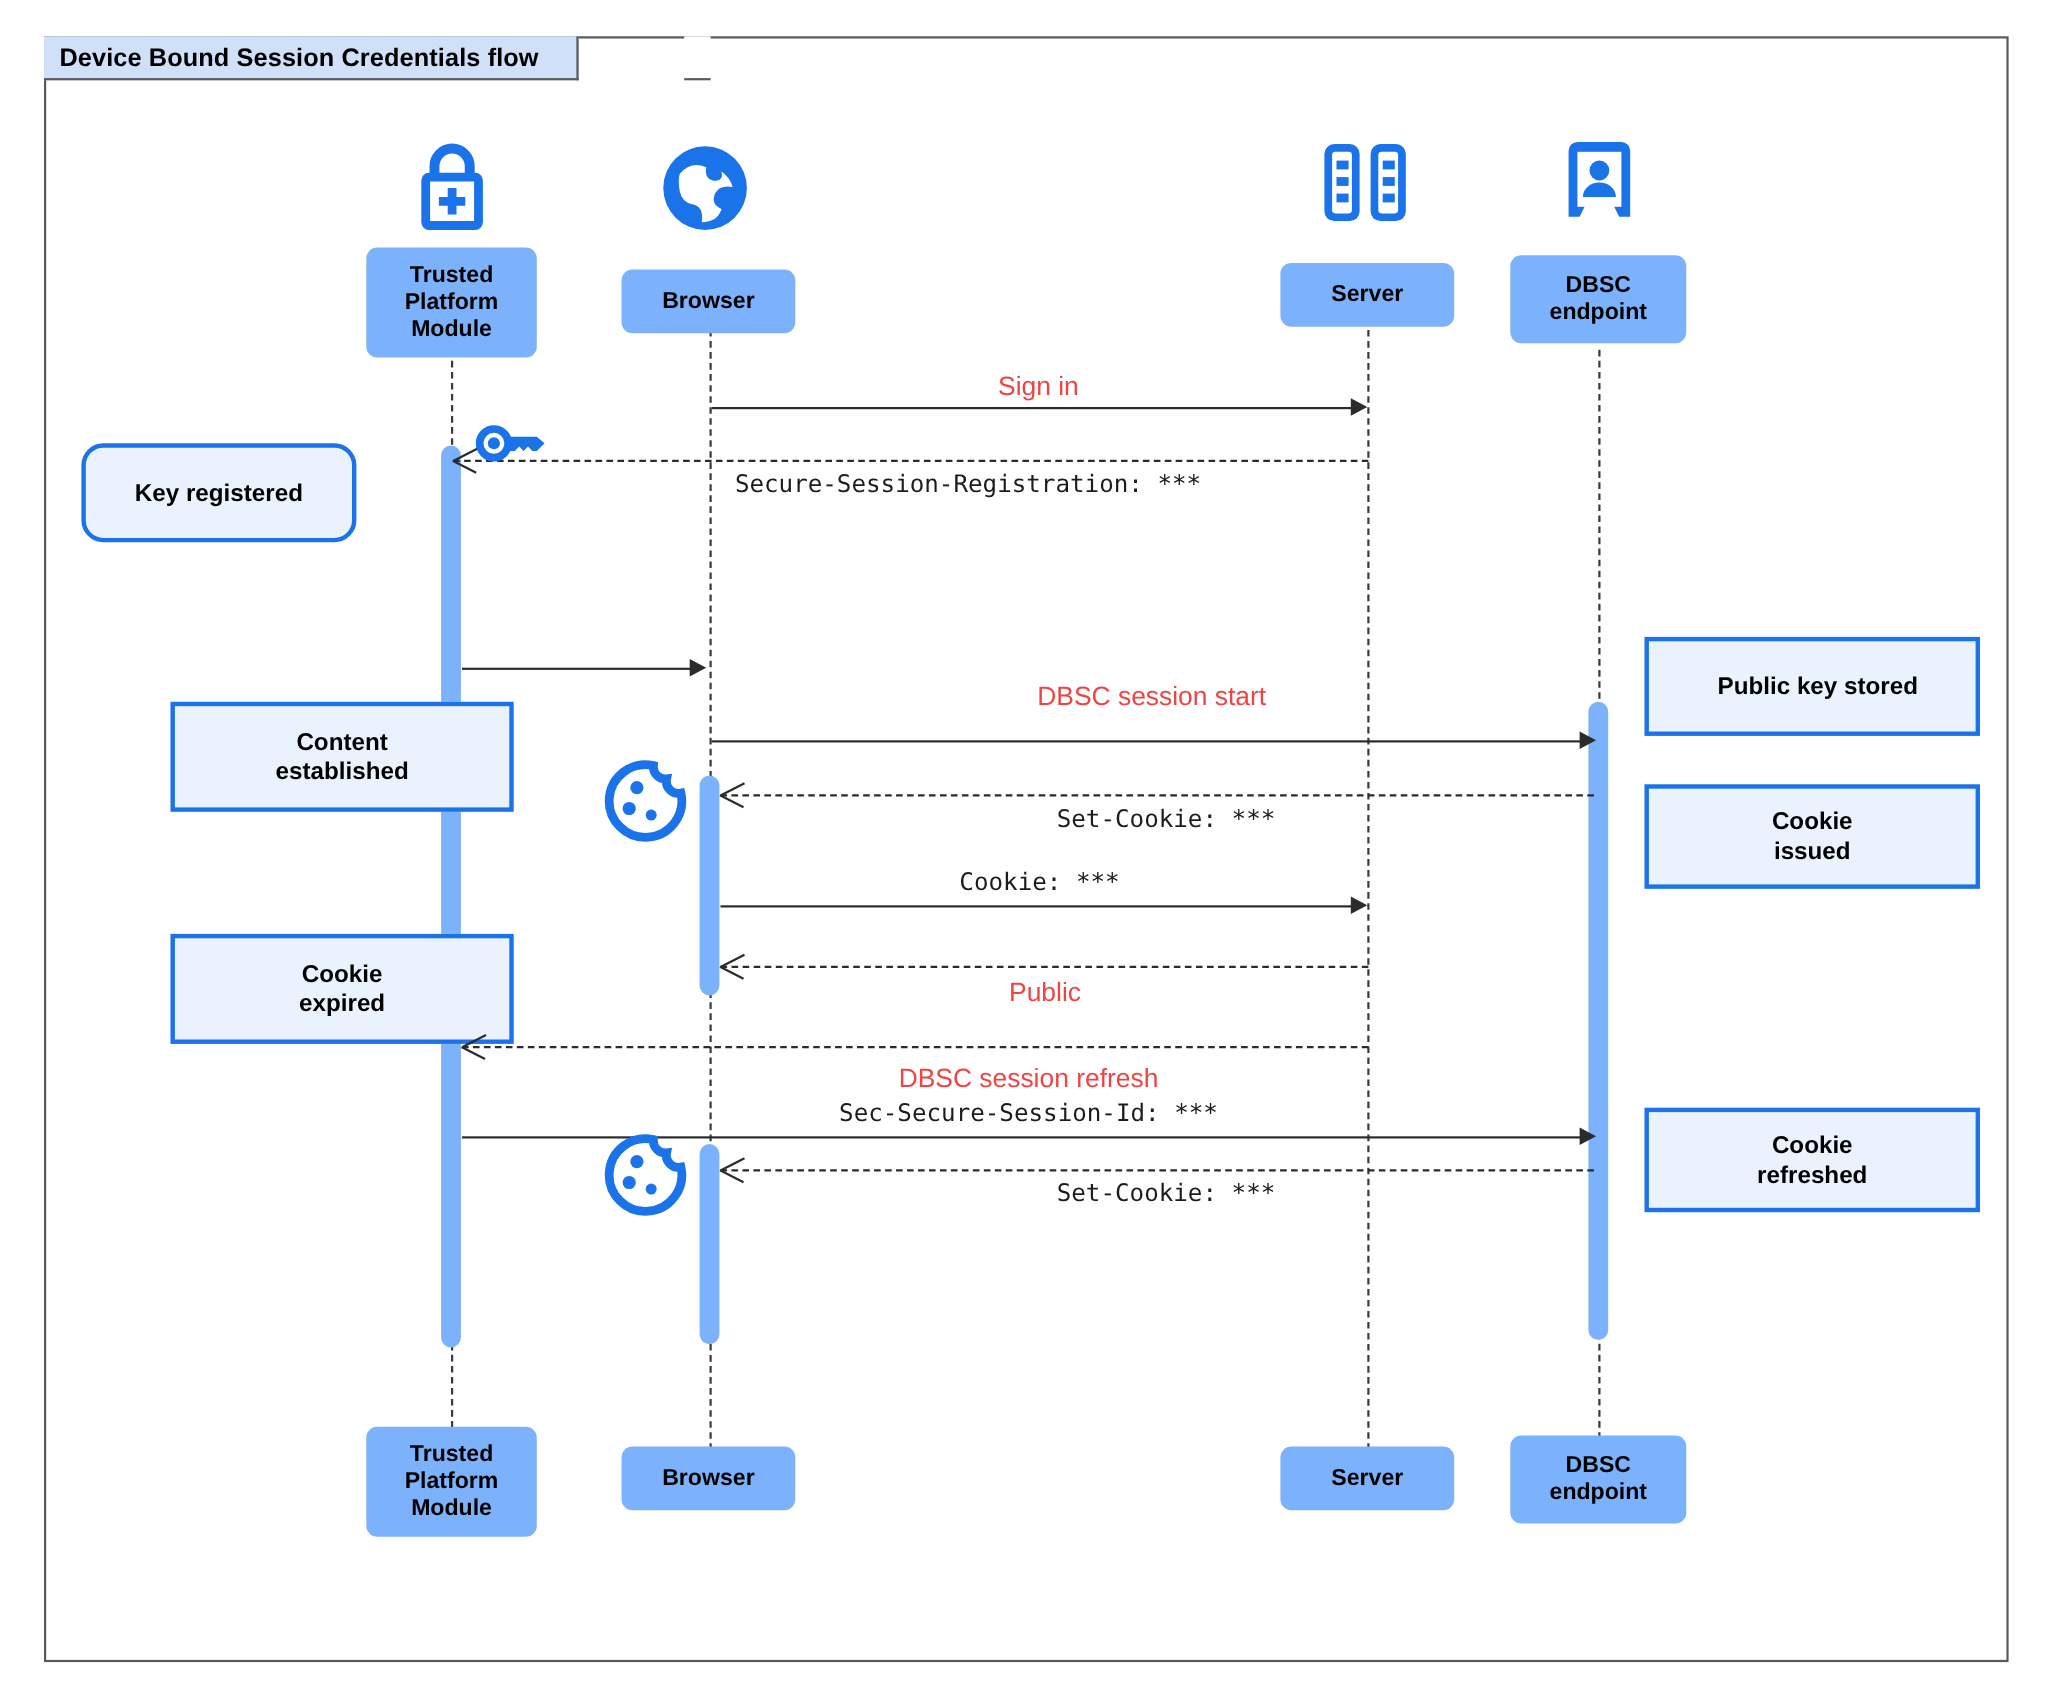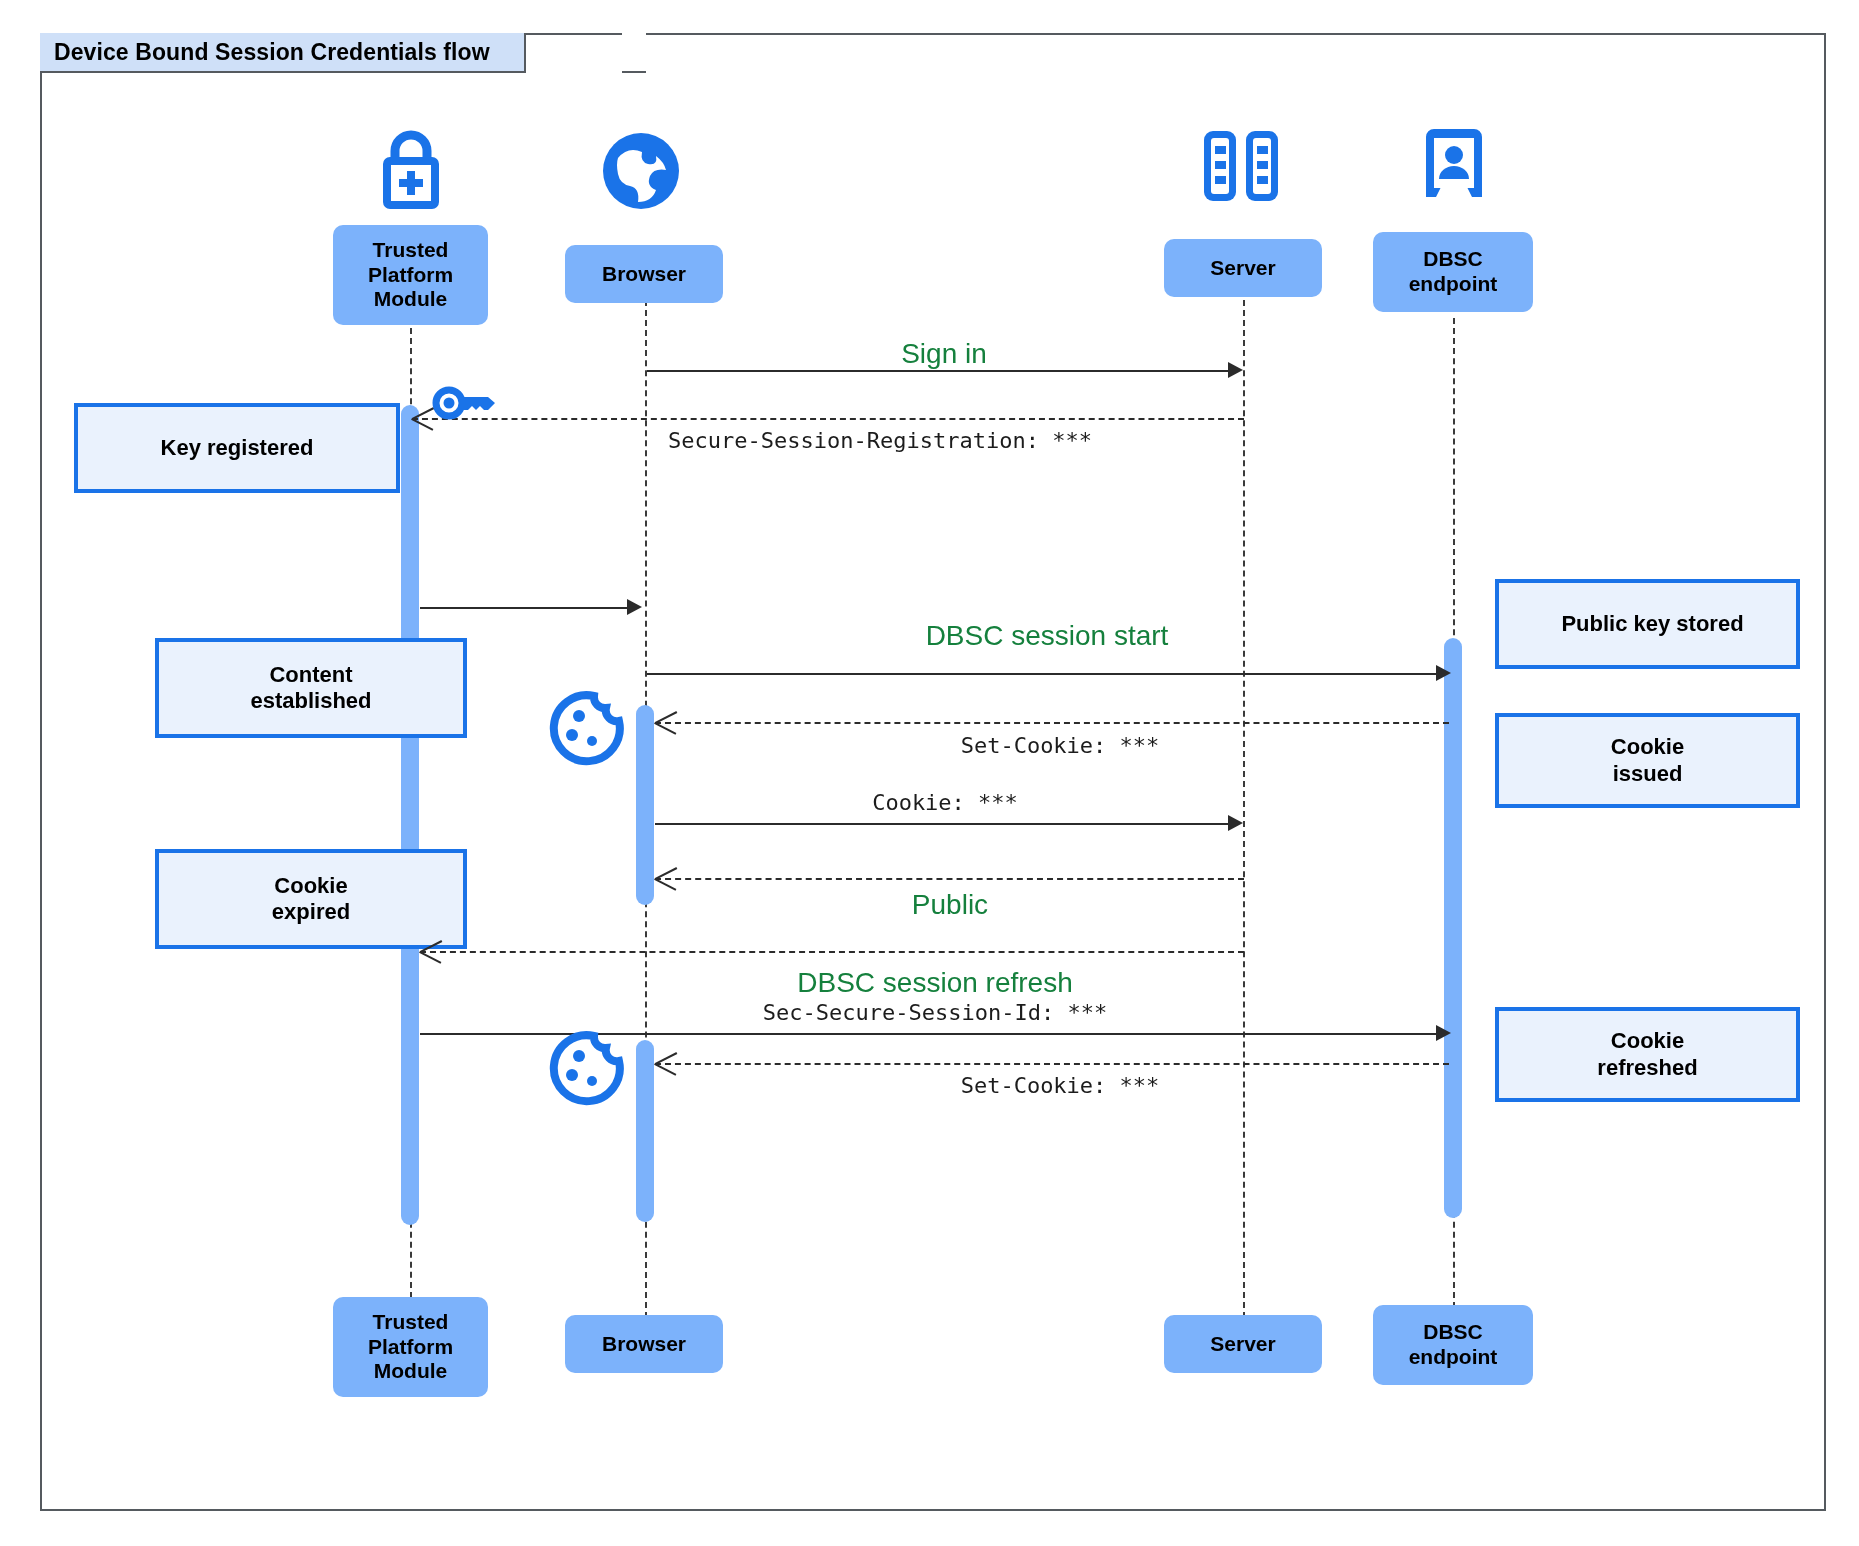--- a/index.html
+++ b/index.html
@@ -35,21 +35,21 @@
   .msg{position:absolute;height:0;border-top:2px solid #2b2b2b;}
   .msg.dash{border-top:2px dashed #2b2b2b;}
   .arrowR{position:absolute;width:0;height:0;border-left:15px solid #2b2b2b;
           border-top:8px solid transparent;border-bottom:8px solid transparent;}
   .arrowL-open{position:absolute;width:22px;height:22px;}
   .arrowL-open::before,.arrowL-open::after{content:"";position:absolute;left:0;top:11px;
           width:24px;height:0;border-top:2px solid #2b2b2b;transform-origin:0 0;}
   .arrowL-open::before{transform:rotate(-27deg);}
   .arrowL-open::after{transform:rotate(27deg);}
 
-  .lbl{position:absolute;font-size:28px;color:#15803d;white-space:nowrap;
+  .lbl{position:absolute;font-size:24px;color:#ef4444;white-space:nowrap;
        text-align:center;font-family:"Liberation Sans",sans-serif;}
   .lbl.mono{font-family:"DejaVu Sans Mono","Liberation Mono",monospace;font-size:22px;color:#1c1c1c;}
 
   .icon{position:absolute;}
 </style>
 </head>
 <body>
 
 <div id="stage">
 
@@ -137,21 +137,21 @@
   <div class="lbl mono" style="left:500px;top:428px;width:760px;">Secure-Session-Registration: ***</div>
 
   <div class="icon" style="left:432px;top:382px;">
     <svg width="66" height="42" viewBox="0 0 66 42">
       <circle cx="17" cy="21" r="13" fill="none" stroke="#1a73e8" stroke-width="7"></circle>
       <circle cx="17" cy="21" r="5.5" fill="#1a73e8"></circle>
       <path d="M30 15 H56 L63 21 L56 28 H52 L48 24 L44 28 L40 24 L36 28 H30 Z" fill="#1a73e8"></path>
     </svg>
   </div>
 
-  <div class="note" style="left:74px;top:403px;width:326px;height:90px;">
+  <div class="note" style="left:74px;top:403px;width:250px;height:90px;border-radius:20px;">
     <span>Key registered</span>
   </div>
 
   <div class="msg" style="left:420px;top:607px;width:218px;"></div>
   <div class="arrowR" style="left:627px;top:599px;"></div>
 
   <div class="lbl" style="left:647px;top:620px;width:800px;">DBSC session start</div>
   <div class="msg" style="left:647px;top:673px;width:800px;"></div>
   <div class="arrowR" style="left:1436px;top:665px;"></div>
 

